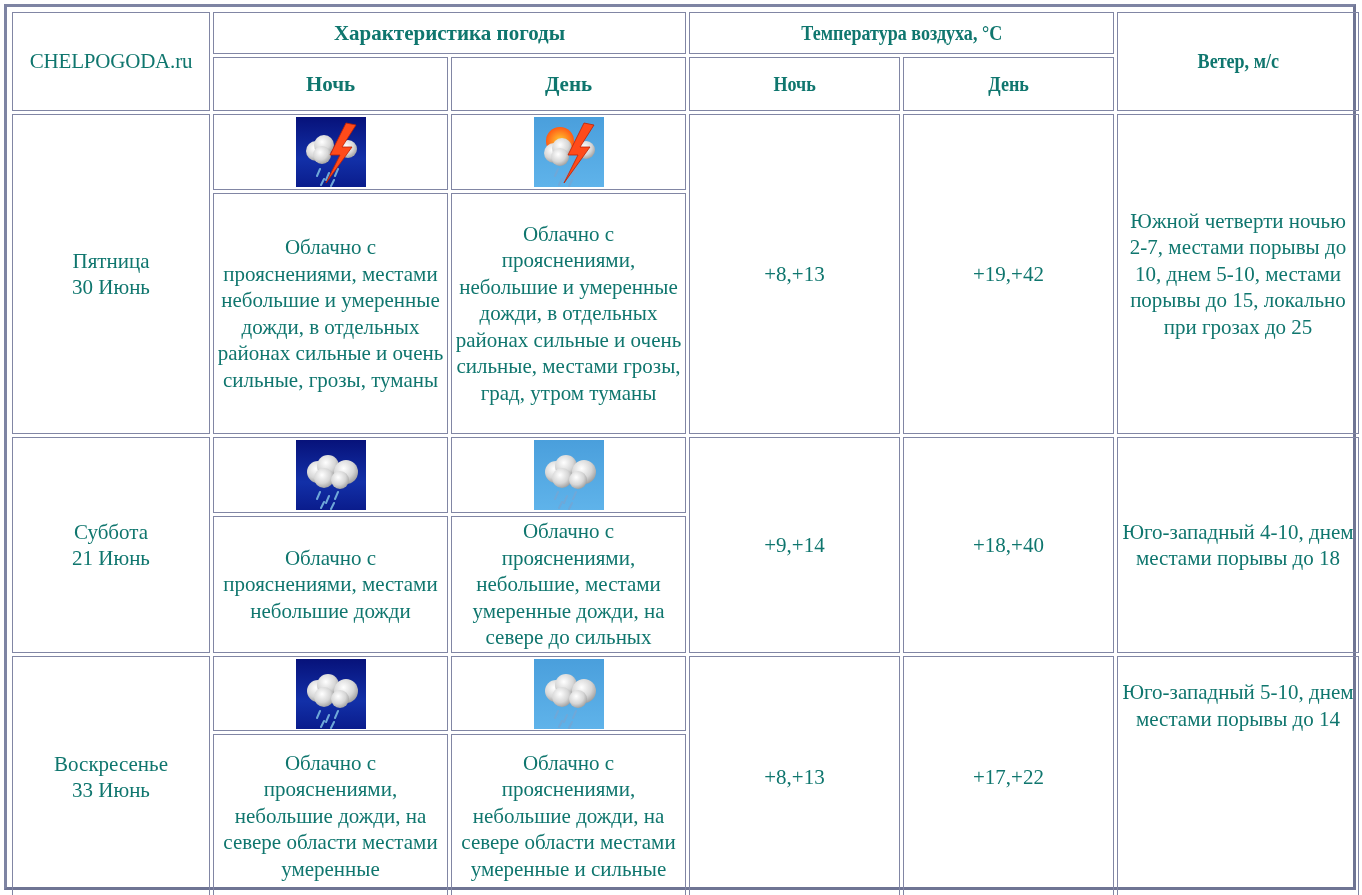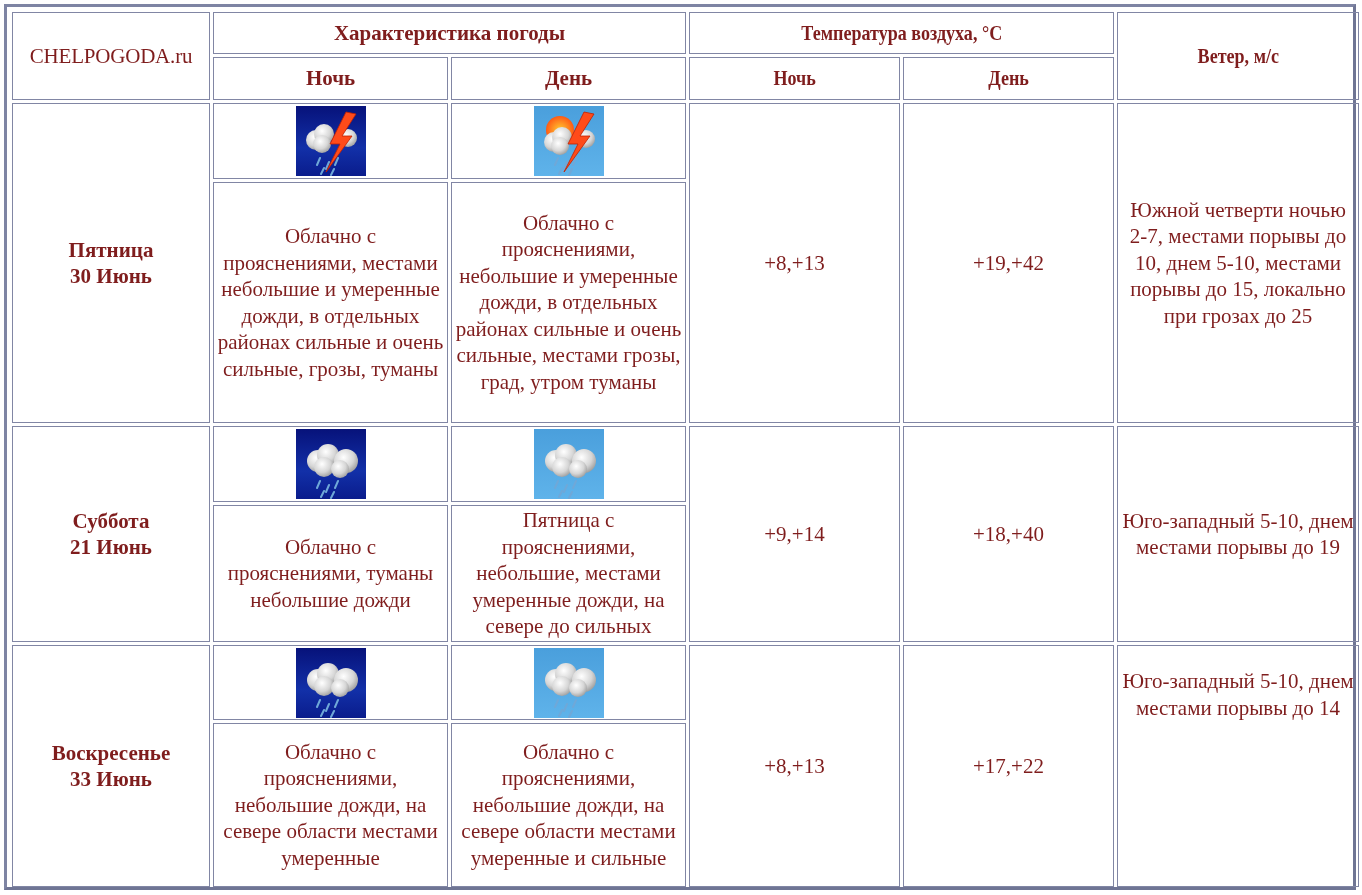--- a/index.html
+++ b/index.html
@@ -13,30 +13,30 @@
   }
   table.fc {
     position: absolute; left: 2px; top: 2px;
     border-collapse: separate; border-spacing: 3px;
     table-layout: fixed;
     width: 1349px;
   }
   table.fc td {
     border: 1px solid #8186a4;
     text-align: center; vertical-align: middle;
-    color: #7f1d1d;
+    color: #0f766e;
     font-family: "Liberation Serif", "DejaVu Serif", serif;
     font-size: 21px; line-height: 26.5px;
     padding: 0 2px;
     box-sizing: border-box;
   }
   td.hd { font-weight: bold; font-size: 21px; color: #0f1e96; }
   td.hd .cond { display: inline-block; transform: scaleX(0.86); transform-origin: center; }
   td.brand { font-size: 18.5px; font-weight: normal; letter-spacing: -0.2px; }
-  td.day { font-weight: bold; font-size: 21px; line-height: 26px; }
+  td.day { font-weight: normal; font-size: 21px; line-height: 26px; }
   .ico { width: 70px; height: 70px; display: inline-block; vertical-align: middle; }
 </style>
 </head>
 <body>
 
 <svg width="0" height="0" style="position:absolute">
   <defs>
     <linearGradient id="gNight" x1="0" y1="0" x2="0" y2="1">
       <stop offset="0" stop-color="#07127a"></stop>
       <stop offset="0.6" stop-color="#1230a8"></stop>
@@ -81,21 +81,21 @@
         <col style="width:211px">
         <col style="width:242px">
   </colgroup>
   <tbody>
         <tr style="height:42px">
     <td rowspan="2" class="hd brand">CHELPOGODA.ru</td>
     <td colspan="2" class="hd"><span>Характеристика погоды</span></td>
     <td colspan="2" class="hd"><span class="cond">Температура воздуха, °C</span></td>
     <td rowspan="2" class="hd"><span class="cond">Ветер, м/с</span></td>
   </tr>
-  <tr style="height:43px">
+  <tr style="height:54px">
     <td class="hd">Ночь</td>
     <td class="hd">День</td>
     <td class="hd"><span class="cond">Ночь</span></td>
     <td class="hd"><span class="cond">День</span></td>
   </tr>
 
   <tr style="height:76px">
     <td rowspan="2" class="day"><span>Пятница</span><br><span>30 Июнь</span></td>
     <td>
       <svg class="ico" viewBox="0 0 70 70">
@@ -140,25 +140,25 @@
     </td>
     <td>
       <svg class="ico" viewBox="0 0 70 70">
         <rect width="70" height="70" fill="url(#gDay)"></rect>
         <use href="#twoClouds"></use>
         <use href="#rainDrops"></use>
       </svg>
     </td>
     <td rowspan="2">+9,+14</td>
     <td rowspan="2">+18,+40</td>
-    <td rowspan="2">Юго-западный 5-10, днем местами порывы до 19</td>
+    <td rowspan="2">Юго-западный 4-10, днем местами порывы до 18</td>
   </tr>
   <tr style="height:137px">
-    <td>Облачно с прояснениями, туманы небольшие дожди</td>
-    <td>Пятница с прояснениями, небольшие, местами умеренные дожди, на севере до сильных</td>
+    <td>Облачно с прояснениями, местами небольшие дожди</td>
+    <td>Облачно с прояснениями, небольшие, местами умеренные дожди, на севере до сильных</td>
   </tr>
 
   <tr style="height:75px">
     <td rowspan="2" class="day"><span>Воскресенье</span><br><span>33 Июнь</span></td>
     <td>
       <svg class="ico" viewBox="0 0 70 70">
         <rect width="70" height="70" fill="url(#gNight)"></rect>
         <use href="#twoClouds"></use>
         <use href="#rainDrops"></use>
       </svg>

